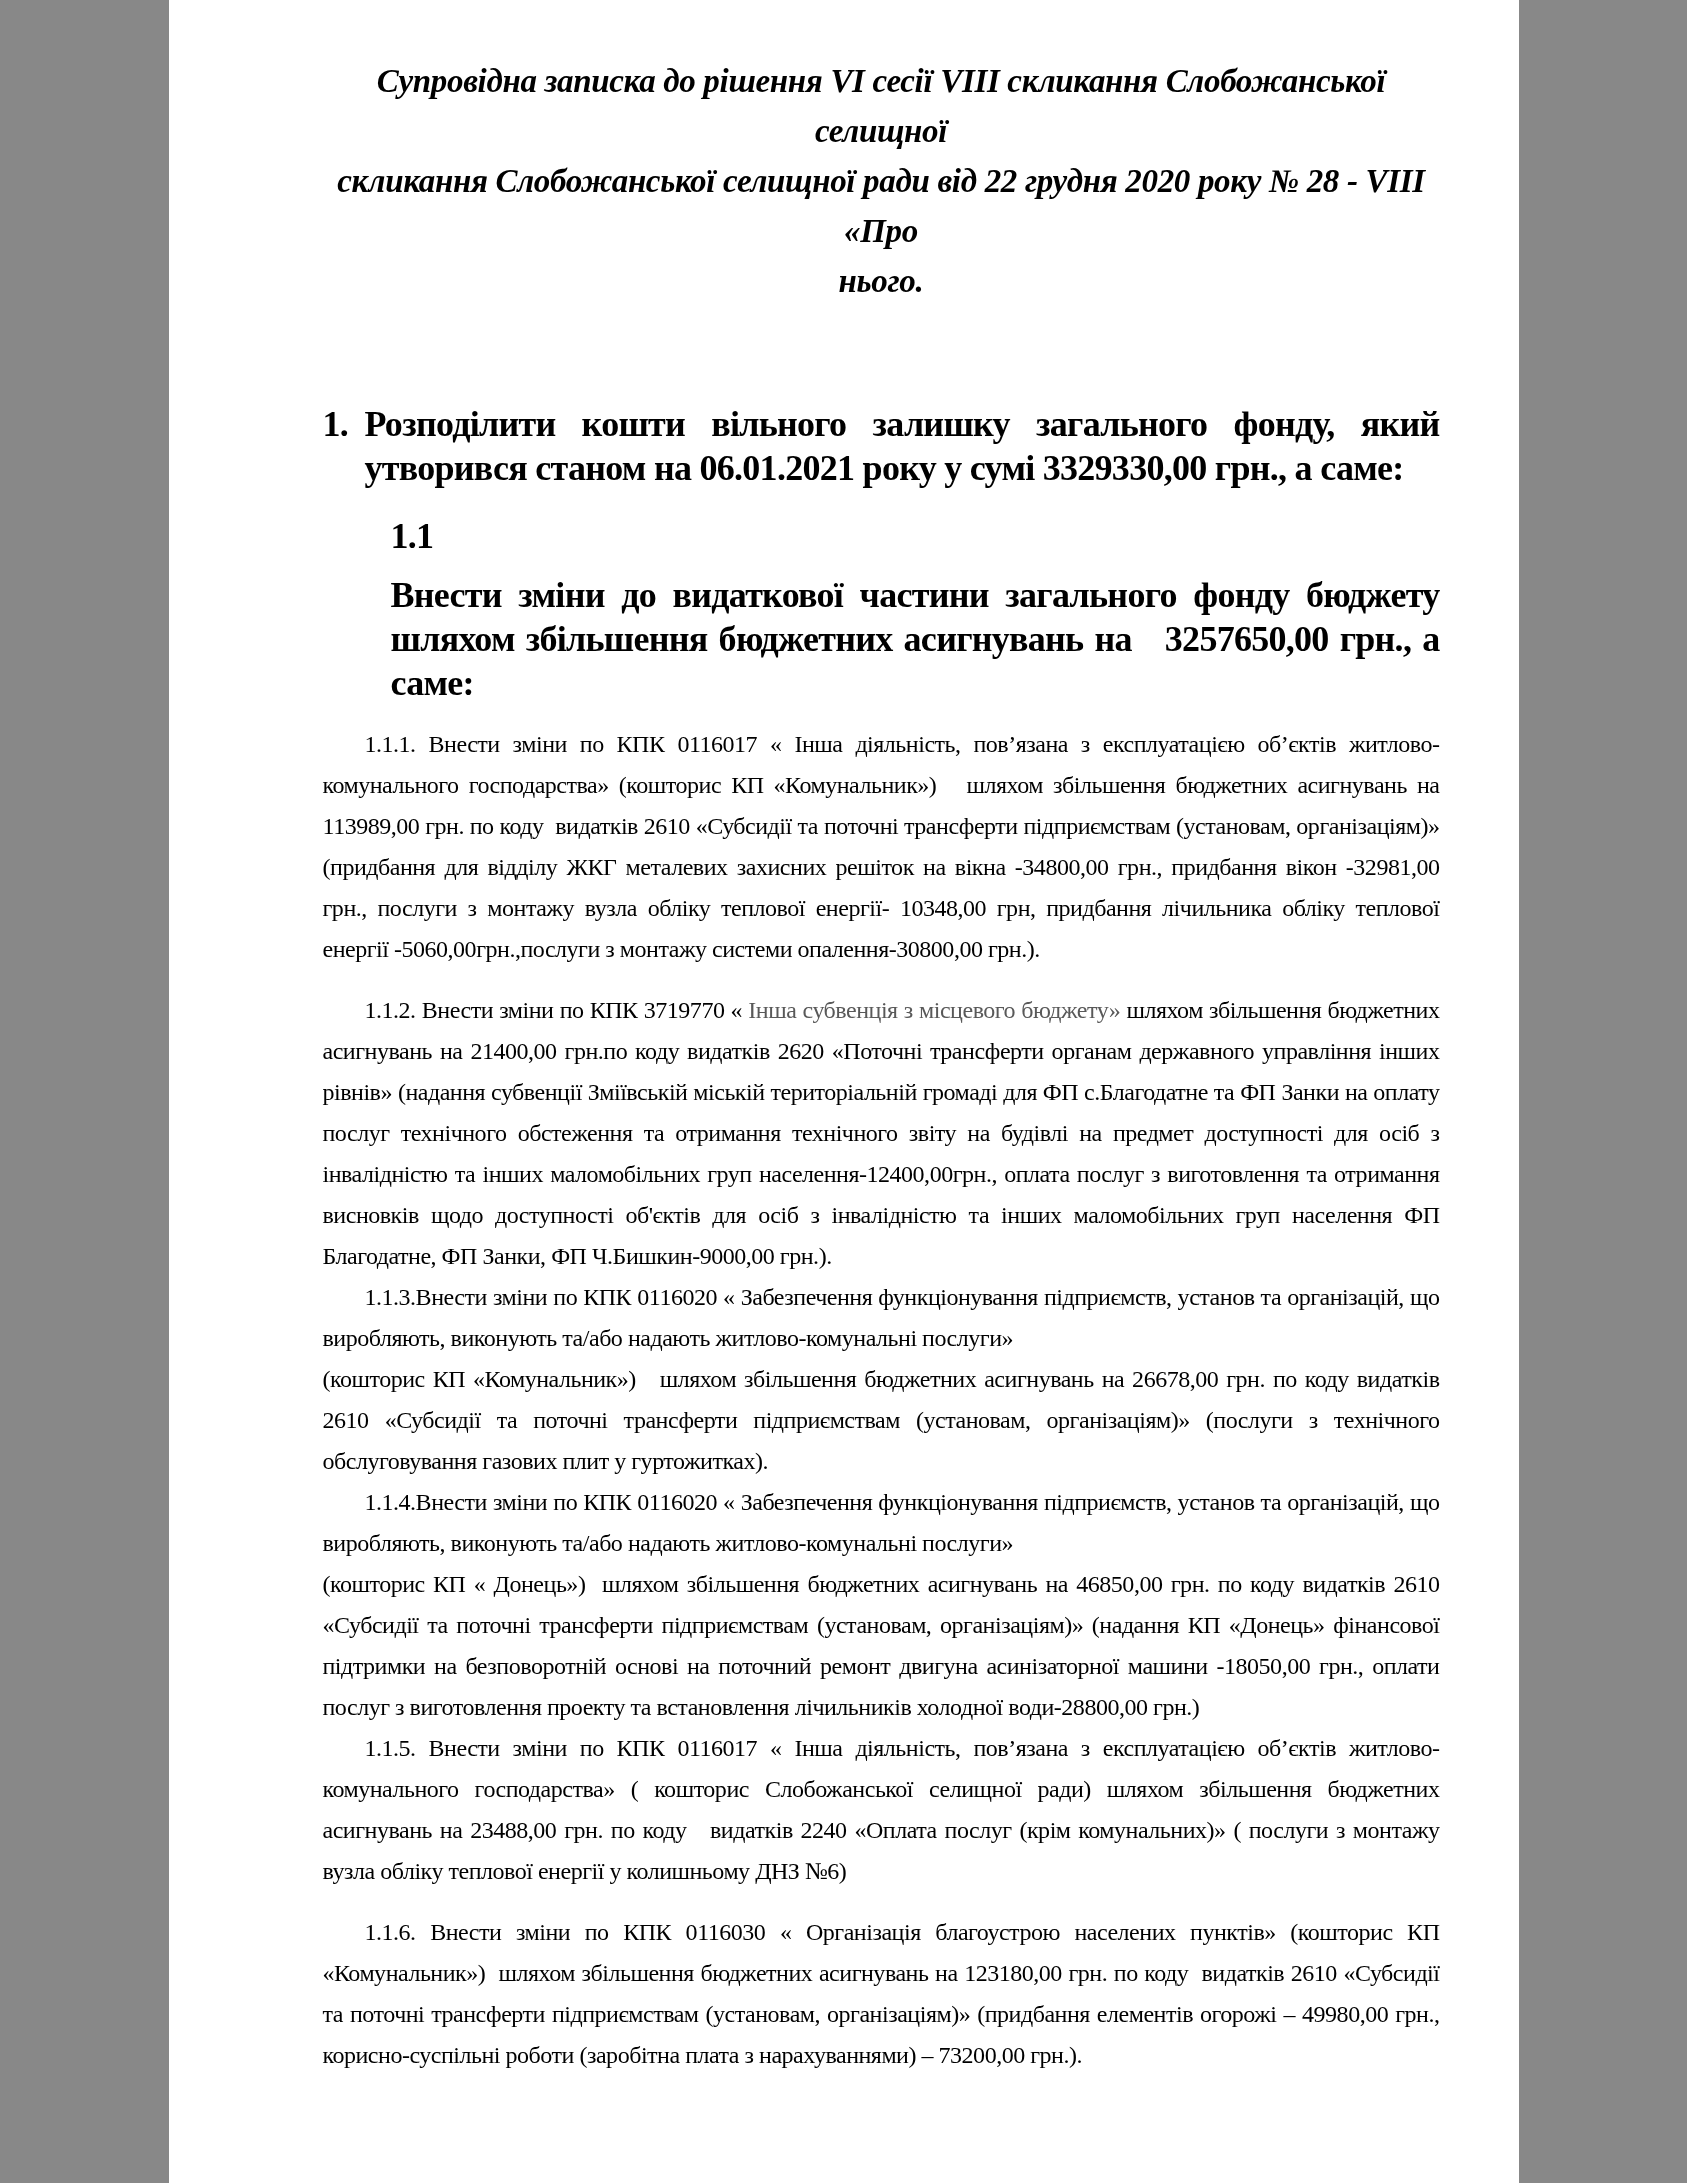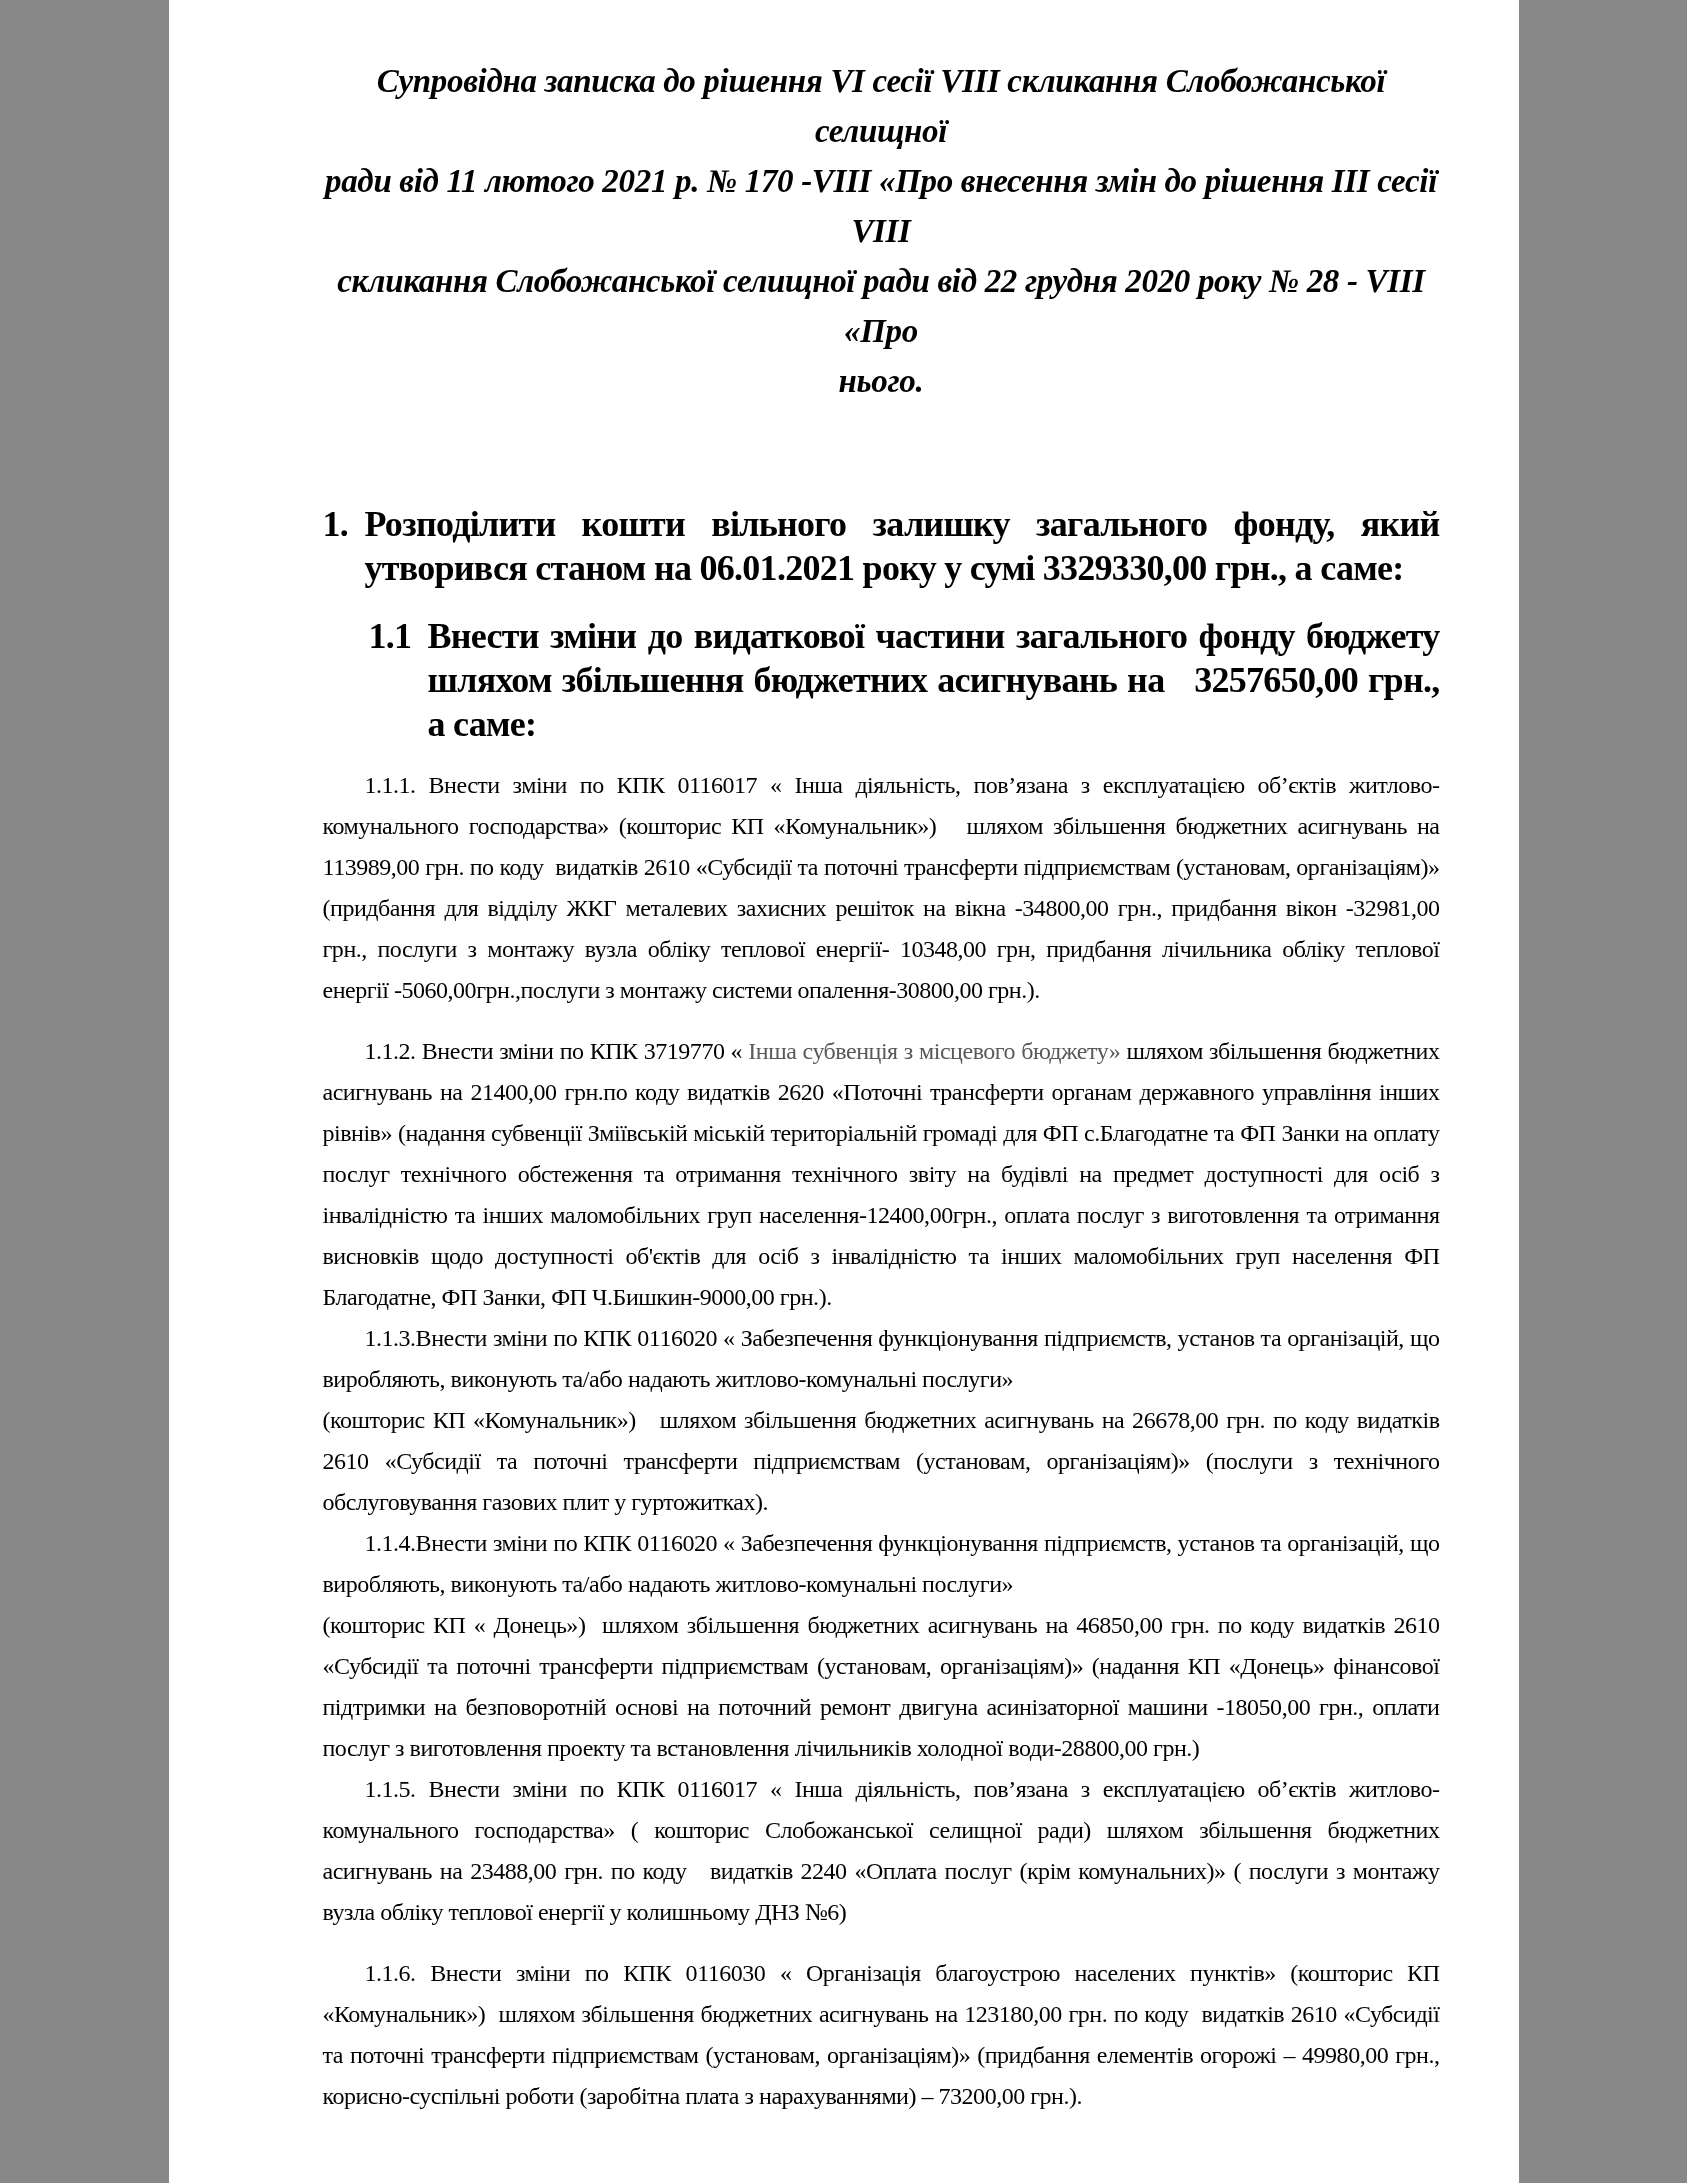--- a/index.html
+++ b/index.html
@@ -26,41 +26,40 @@
   .items { margin-top: 96px; }
   .list-item {
     display: flex;
     font-weight: bold;
     font-size: 36px;
     line-height: 44px;
     letter-spacing: -0.02em;
   }
   .list-item .num { flex: 0 0 42px; }
   .list-item .item-text { flex: 1; text-align: justify; }
-  .list-item.level-2 { margin-left: 46px; margin-top: 24px; }
+  .list-item.level-2 { margin-left: 68px; margin-top: 24px; flex-direction: column; }
   .list-item.level-2 .num { flex: 0 0 59px; }
   .paragraph-list { margin-top: 18.5px; }
   .para {
     margin: 0;
     text-align: justify;
     text-indent: 42px;
     font-size: 24px;
     line-height: 41px;
     letter-spacing: -0.02em;
   }
   .para.gap { margin-top: 20px; }
 </style>
 </head>
 <body>
 
 <div class="page">
 
   <div class="doc-title">
     <div>Супровідна записка до рішення VI сесії VIII скликання Слобожанської селищної</div>
-    <div>ради від 11 лютого 2021 р. № 170 -VIII «Про внесення змін до рішення III сесії VIII</div>
     <div>скликання Слобожанської селищної ради від 22 грудня 2020 року № 28 - VIII «Про</div>
     <div>нього.</div>
   </div>
 
   <div class="items">
     <div class="list-item level-1">
       <span class="num">1.</span>
       <span class="item-text">Розподілити кошти вільного залишку загального фонду, який утворився станом на 06.01.2021 року у сумі 3329330,00 грн., а саме:</span>
     </div>
     <div class="list-item level-2">

